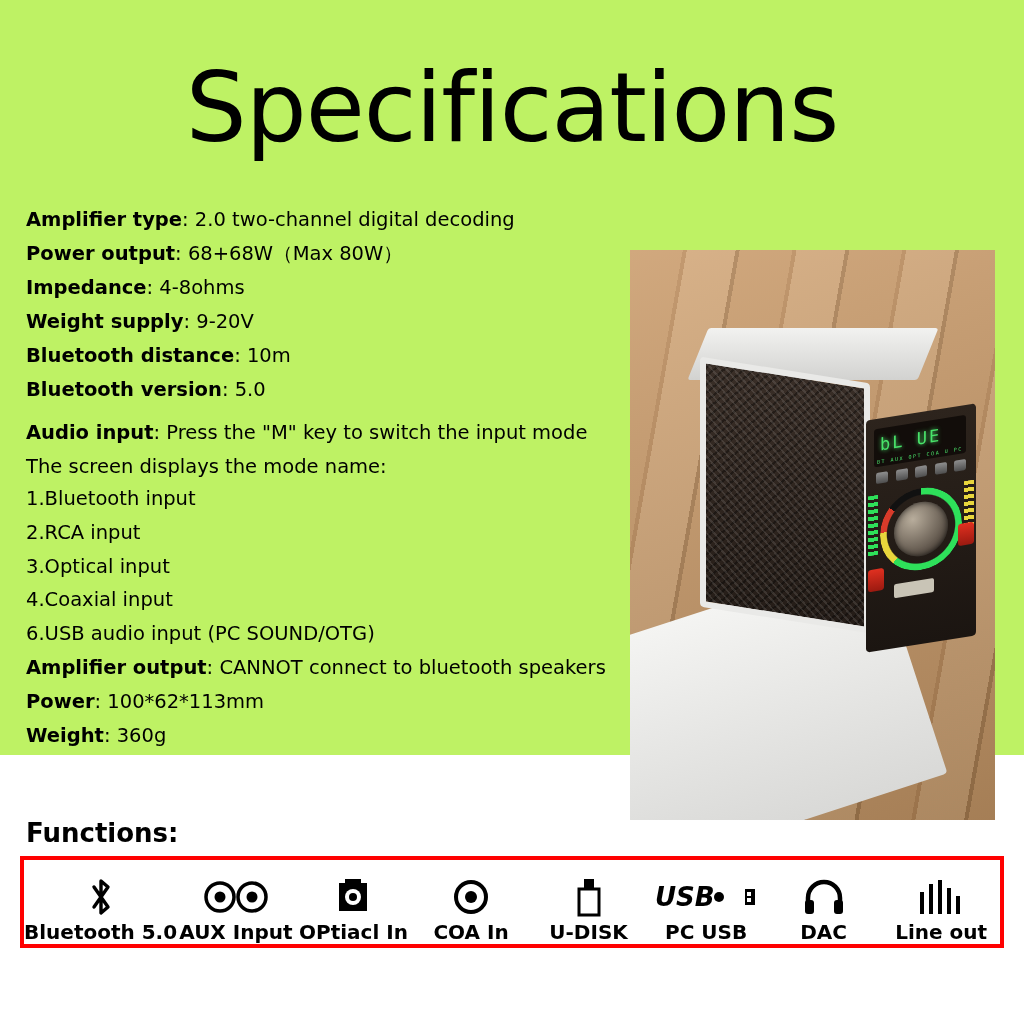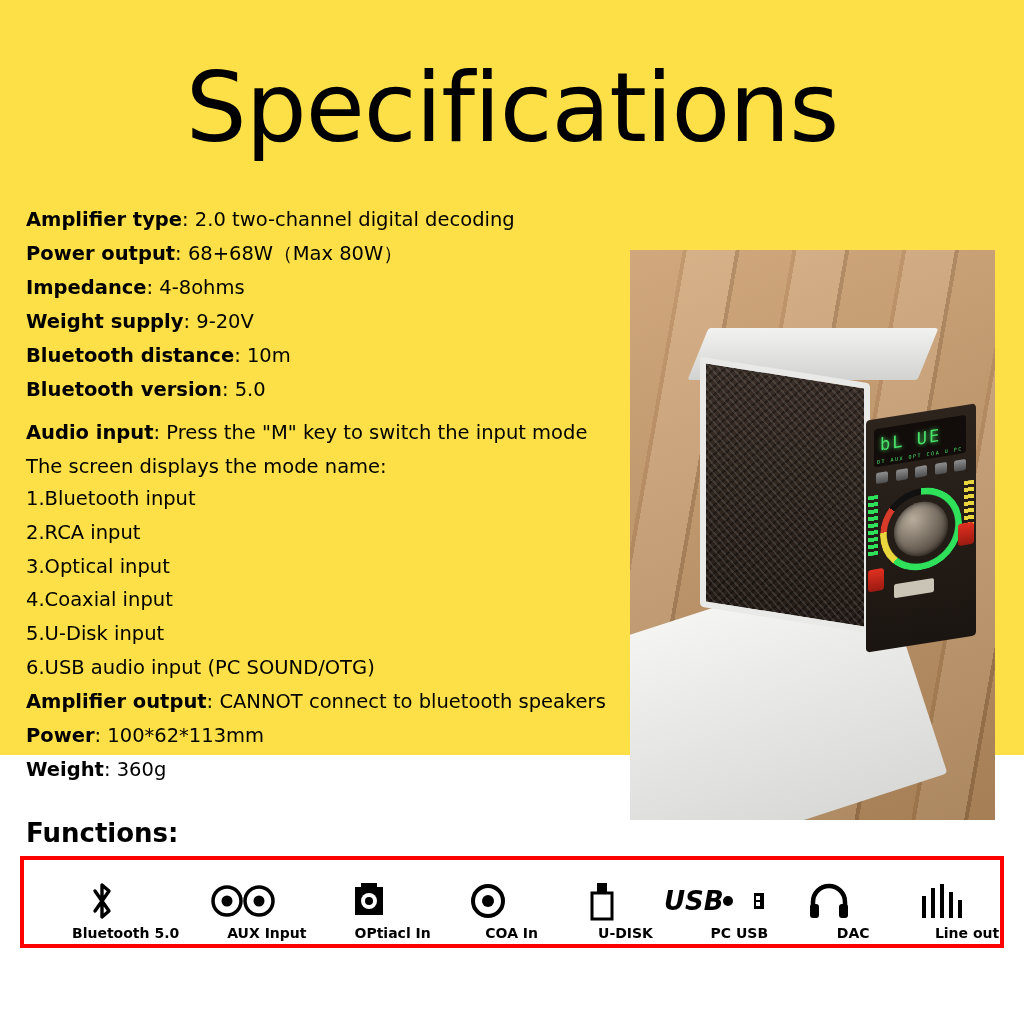--- a/index.html
+++ b/index.html
@@ -6,21 +6,21 @@
   html, body {
     margin: 0; padding: 0;
     width: 1024px; height: 1024px;
     background: #ffffff;
     font-family: "DejaVu Sans", sans-serif;
     overflow: hidden;
   }
   #page {
     position: relative;
     width: 1024px; height: 755px;
-    background: #fde047;
+    background: #bef264;
   }
 
   
   .title {
     position: absolute;
     top: 58px; left: 0; width: 1024px;
     text-align: center;
     font-size: 96px;
     line-height: 1.05;
     font-weight: 400;
@@ -218,25 +218,24 @@
   .func-item {
     flex: 1 1 0;
     height: 100%;
     display: flex;
     flex-direction: column;
     align-items: center;
     justify-content: center;
     gap: 2px;
   }
   .func-label {
-    font-size: 14px;
+    font-size: 20px;
     font-weight: bold;
     color: #000;
     white-space: nowrap;
-    padding-left: 48px;
   }
   .icon-box {
     height: 44px;
     display: flex;
     align-items: center;
     justify-content: center;
     margin-top: 16px;
   }
 </style>
 </head>
@@ -268,21 +267,20 @@
     </div>
 
     <div class="spec-row gap-before">
       <span class="spec-key">Audio input</span><span class="spec-val">: </span><span class="spec-val">Press the "M" key to switch the input mode</span>
     </div>
     <div class="plain-line">The screen displays the mode name:</div>
     <div class="list-line">1.Bluetooth input</div>
     <div class="list-line">2.RCA input</div>
     <div class="list-line">3.Optical input</div>
     <div class="list-line">4.Coaxial input</div>
-    <div class="list-line">5.U-Disk input</div>
     <div class="list-line">6.USB audio input (PC SOUND/OTG)</div>
 
     <div class="spec-row">
       <span class="spec-key">Amplifier output</span><span class="spec-val">: </span><span class="spec-val">CANNOT connect to bluetooth speakers</span>
     </div>
     <div class="spec-row">
       <span class="spec-key">Power</span><span class="spec-val">: </span><span class="spec-val">100*62*113mm</span>
     </div>
     <div class="spec-row">
       <span class="spec-key">Weight</span><span class="spec-val">: </span><span class="spec-val">360g</span>

